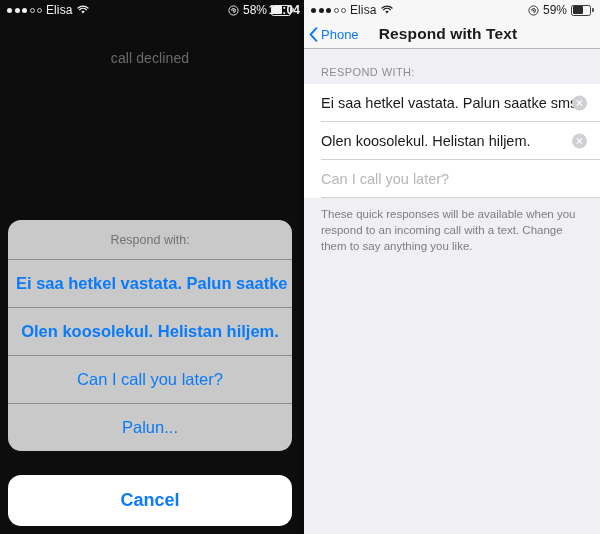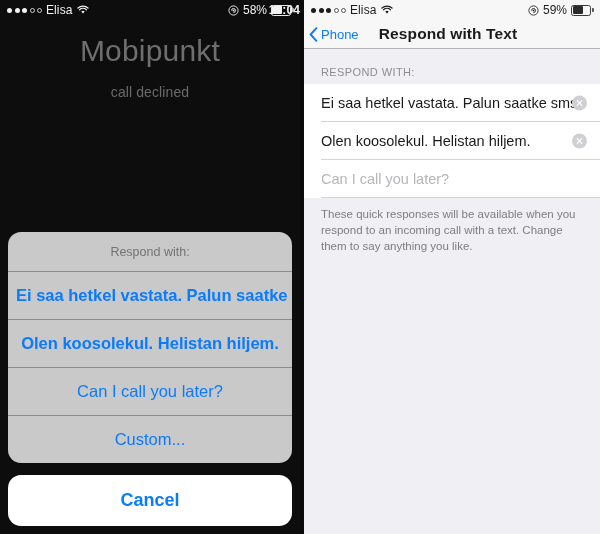--- a/index.html
+++ b/index.html
@@ -79,21 +79,21 @@
   .sheet-btn {
     text-align:center; color:#0a7bfb;
     font-size:16.5px;
     padding:14px 8px;
     border-bottom:1px solid #8c8c8c;
     white-space:nowrap;
   }
   .sheet-btn:last-child { border-bottom:none; }
   .sheet-btn.bold { font-weight:bold; }
   .cancel-sheet {
-    margin-top:12px;
+    margin-top:24px;
     background:#fff; border-radius:13px;
     text-align:center; color:#0a7bfb;
     font-weight:bold; font-size:18px;
     padding:15px 8px;
   }
 
   
   .divider { width:4px; height:534px; background:#0a0a0a; flex:none; }
 
   
@@ -197,31 +197,30 @@
         <span class="pct">58%</span>
         <span class="batt">
           <span class="batt-body"></span>
           <span class="batt-fill" id="battL" style="width: 9.9px;"></span>
           <span class="batt-cap"></span>
         </span>
       </div>
     </div>
 
     <div class="call-info">
-      <div class="caller-name">Mobipunkt</div>
       <div class="call-status">call declined</div>
     </div>
 
     <div class="sheet-wrap">
       <div class="action-sheet">
         <div class="sheet-title">Respond with:</div>
         <div class="sheet-btn bold">Ei saa hetkel vastata. Palun saatke sms.</div>
         <div class="sheet-btn bold">Olen koosolekul. Helistan hiljem.</div>
         <div class="sheet-btn">Can I call you later?</div>
-        <div class="sheet-btn">Custom...</div>
+        <div class="sheet-btn">Palun...</div>
       </div>
       <div class="cancel-sheet">Cancel</div>
     </div>
 
   </div>
 
   <div class="divider"></div>
 
   <div class="panel-right">
 

